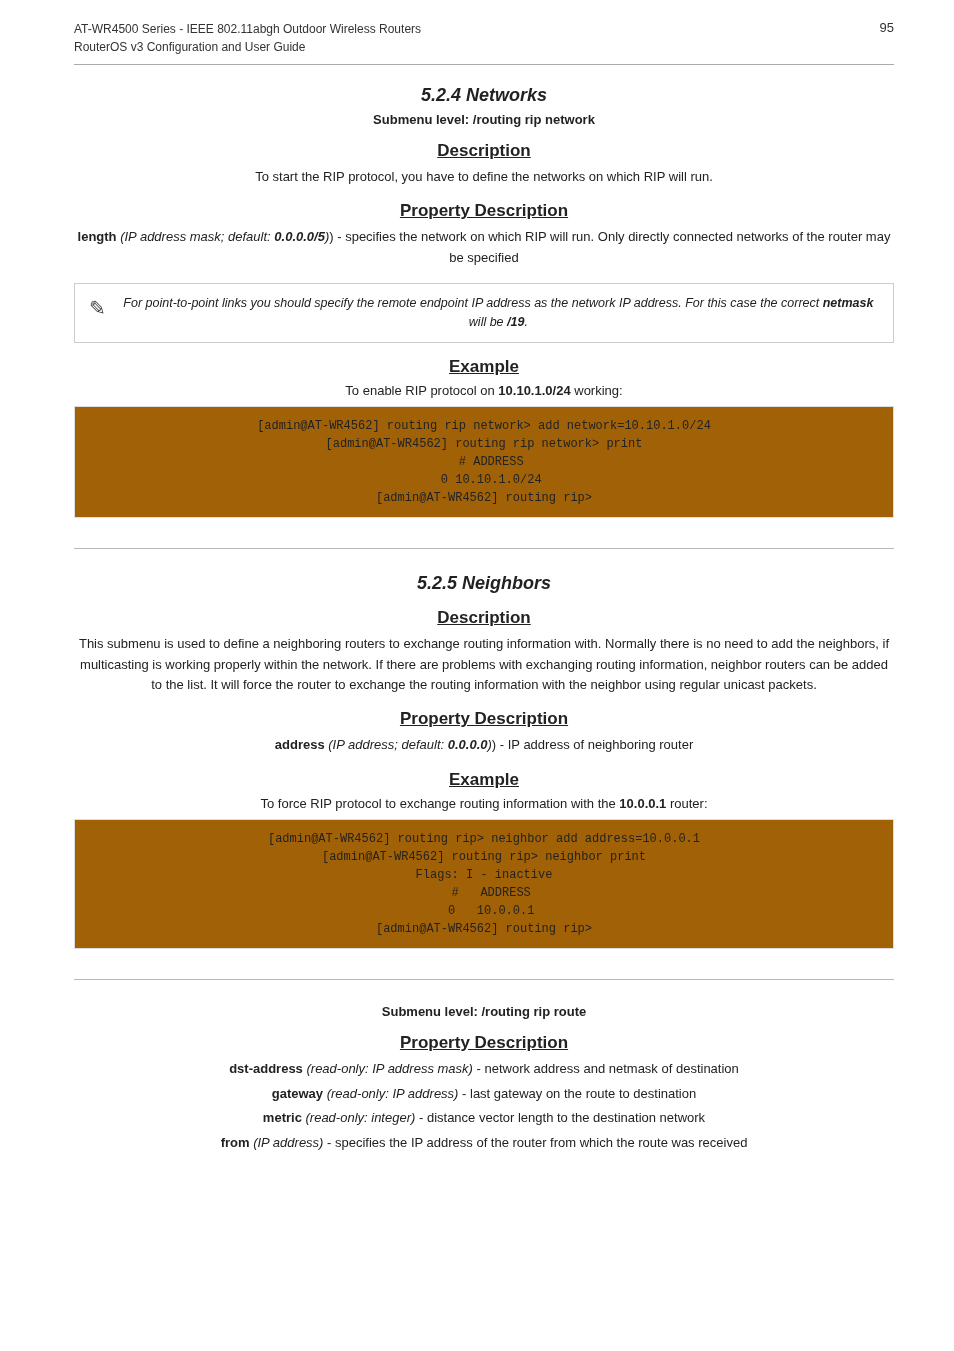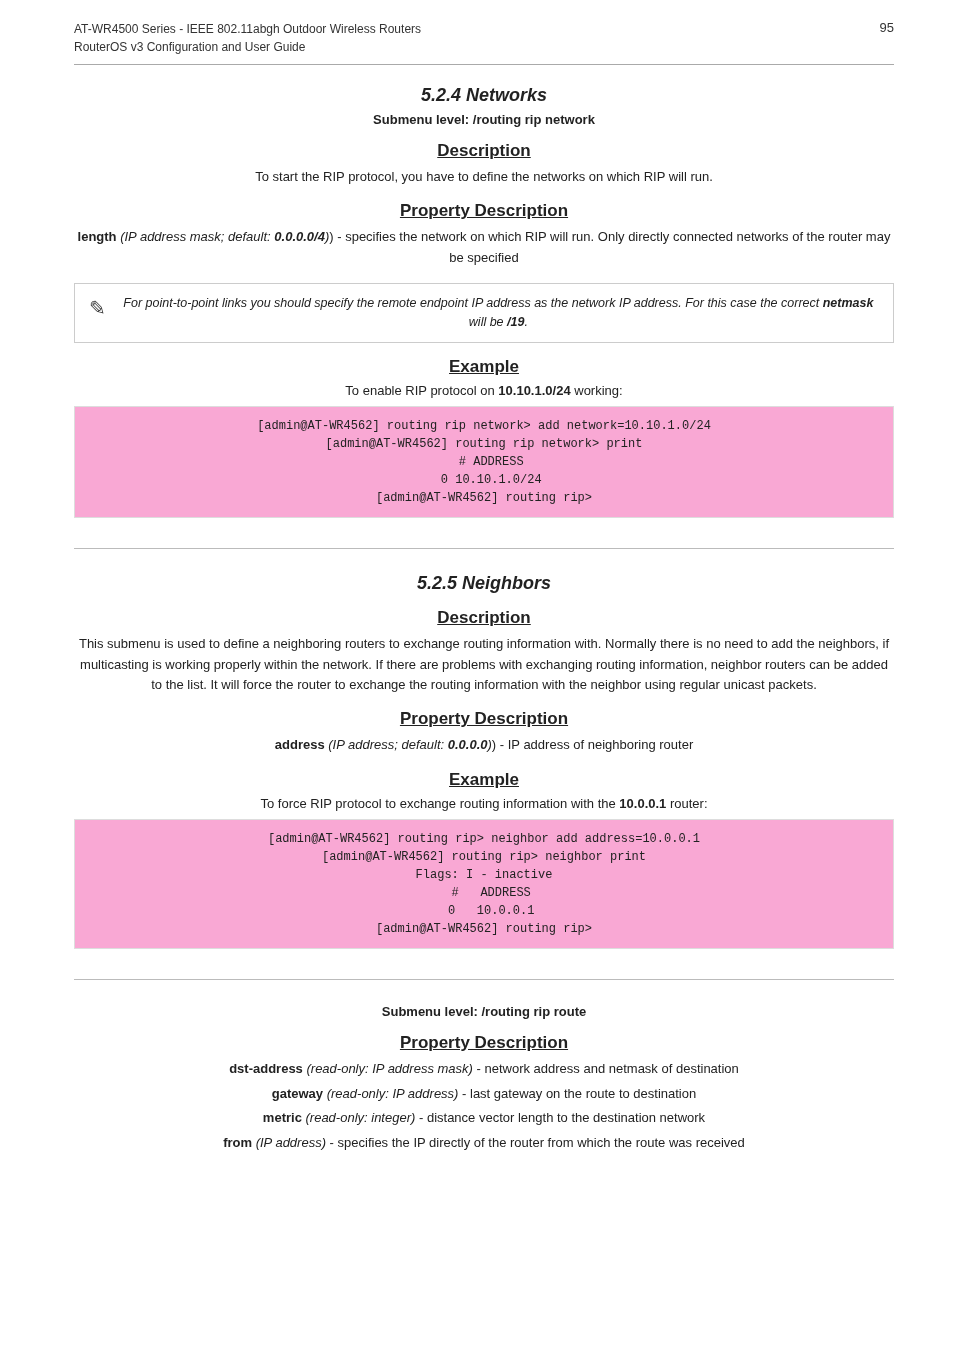--- a/index.html
+++ b/index.html
@@ -91,21 +91,21 @@
     .note-text {
       font-size: 12.5px;
       font-style: italic;
       line-height: 1.55;
       color: #222;
     }
     .note-text b {
       font-weight: bold;
     }
     .code-block {
-      background: #f9a8d4;
+      background: #a16207;
       border: 1px solid #ddd;
       font-family: 'Courier New', Courier, monospace;
       font-size: 12px;
       padding: 10px 14px;
       margin: 8px 0 14px 0;
       white-space: pre;
       line-height: 1.5;
       color: #222;
     }
     .example-intro {
@@ -138,21 +138,21 @@
     <div class="section-title">5.2.4  Networks</div>
     <div class="submenu-level">
       <span>Submenu level: </span><span>/routing rip network</span>
     </div>
 
     <div class="subsection-heading">Description</div>
     <div class="body-text">To start the RIP protocol, you have to define the networks on which RIP will run.</div>
 
     <div class="subsection-heading">Property Description</div>
     <div class="prop-text">
-      <b>length</b><i> (IP address mask; default: <b>0.0.0.0/4</b>)</i><span>) - specifies the network on which RIP will run. Only directly connected networks of the router may be specified</span>
+      <b>length</b><i> (IP address mask; default: <b>0.0.0.0/5</b>)</i><span>) - specifies the network on which RIP will run. Only directly connected networks of the router may be specified</span>
     </div>
 
     <div class="note-box">
       <div class="note-icon">✎</div>
       <div class="note-text">
         <span>For point-to-point links you should specify the remote endpoint IP address as the network IP address. For this case the correct <b>netmask</b> will be <b>/19</b>.</span>
       </div>
     </div>
 
     <div class="subsection-heading">Example</div>
@@ -203,17 +203,17 @@
     <div class="prop-text">
       <b>dst-address</b><i> (read-only: IP address mask)</i><span> - network address and netmask of destination</span>
     </div>
     <div class="prop-text">
       <b>gateway</b><i> (read-only: IP address)</i><span> - last gateway on the route to destination</span>
     </div>
     <div class="prop-text">
       <b>metric</b><i> (read-only: integer)</i><span> - distance vector length to the destination network</span>
     </div>
     <div class="prop-text">
-      <b>from</b><i> (IP address)</i><span> - specifies the IP directly of the router from which the route was received</span>
+      <b>from</b><i> (IP address)</i><span> - specifies the IP address of the router from which the route was received</span>
     </div>
   </div>
 
 </div>
 
 </body></html>

